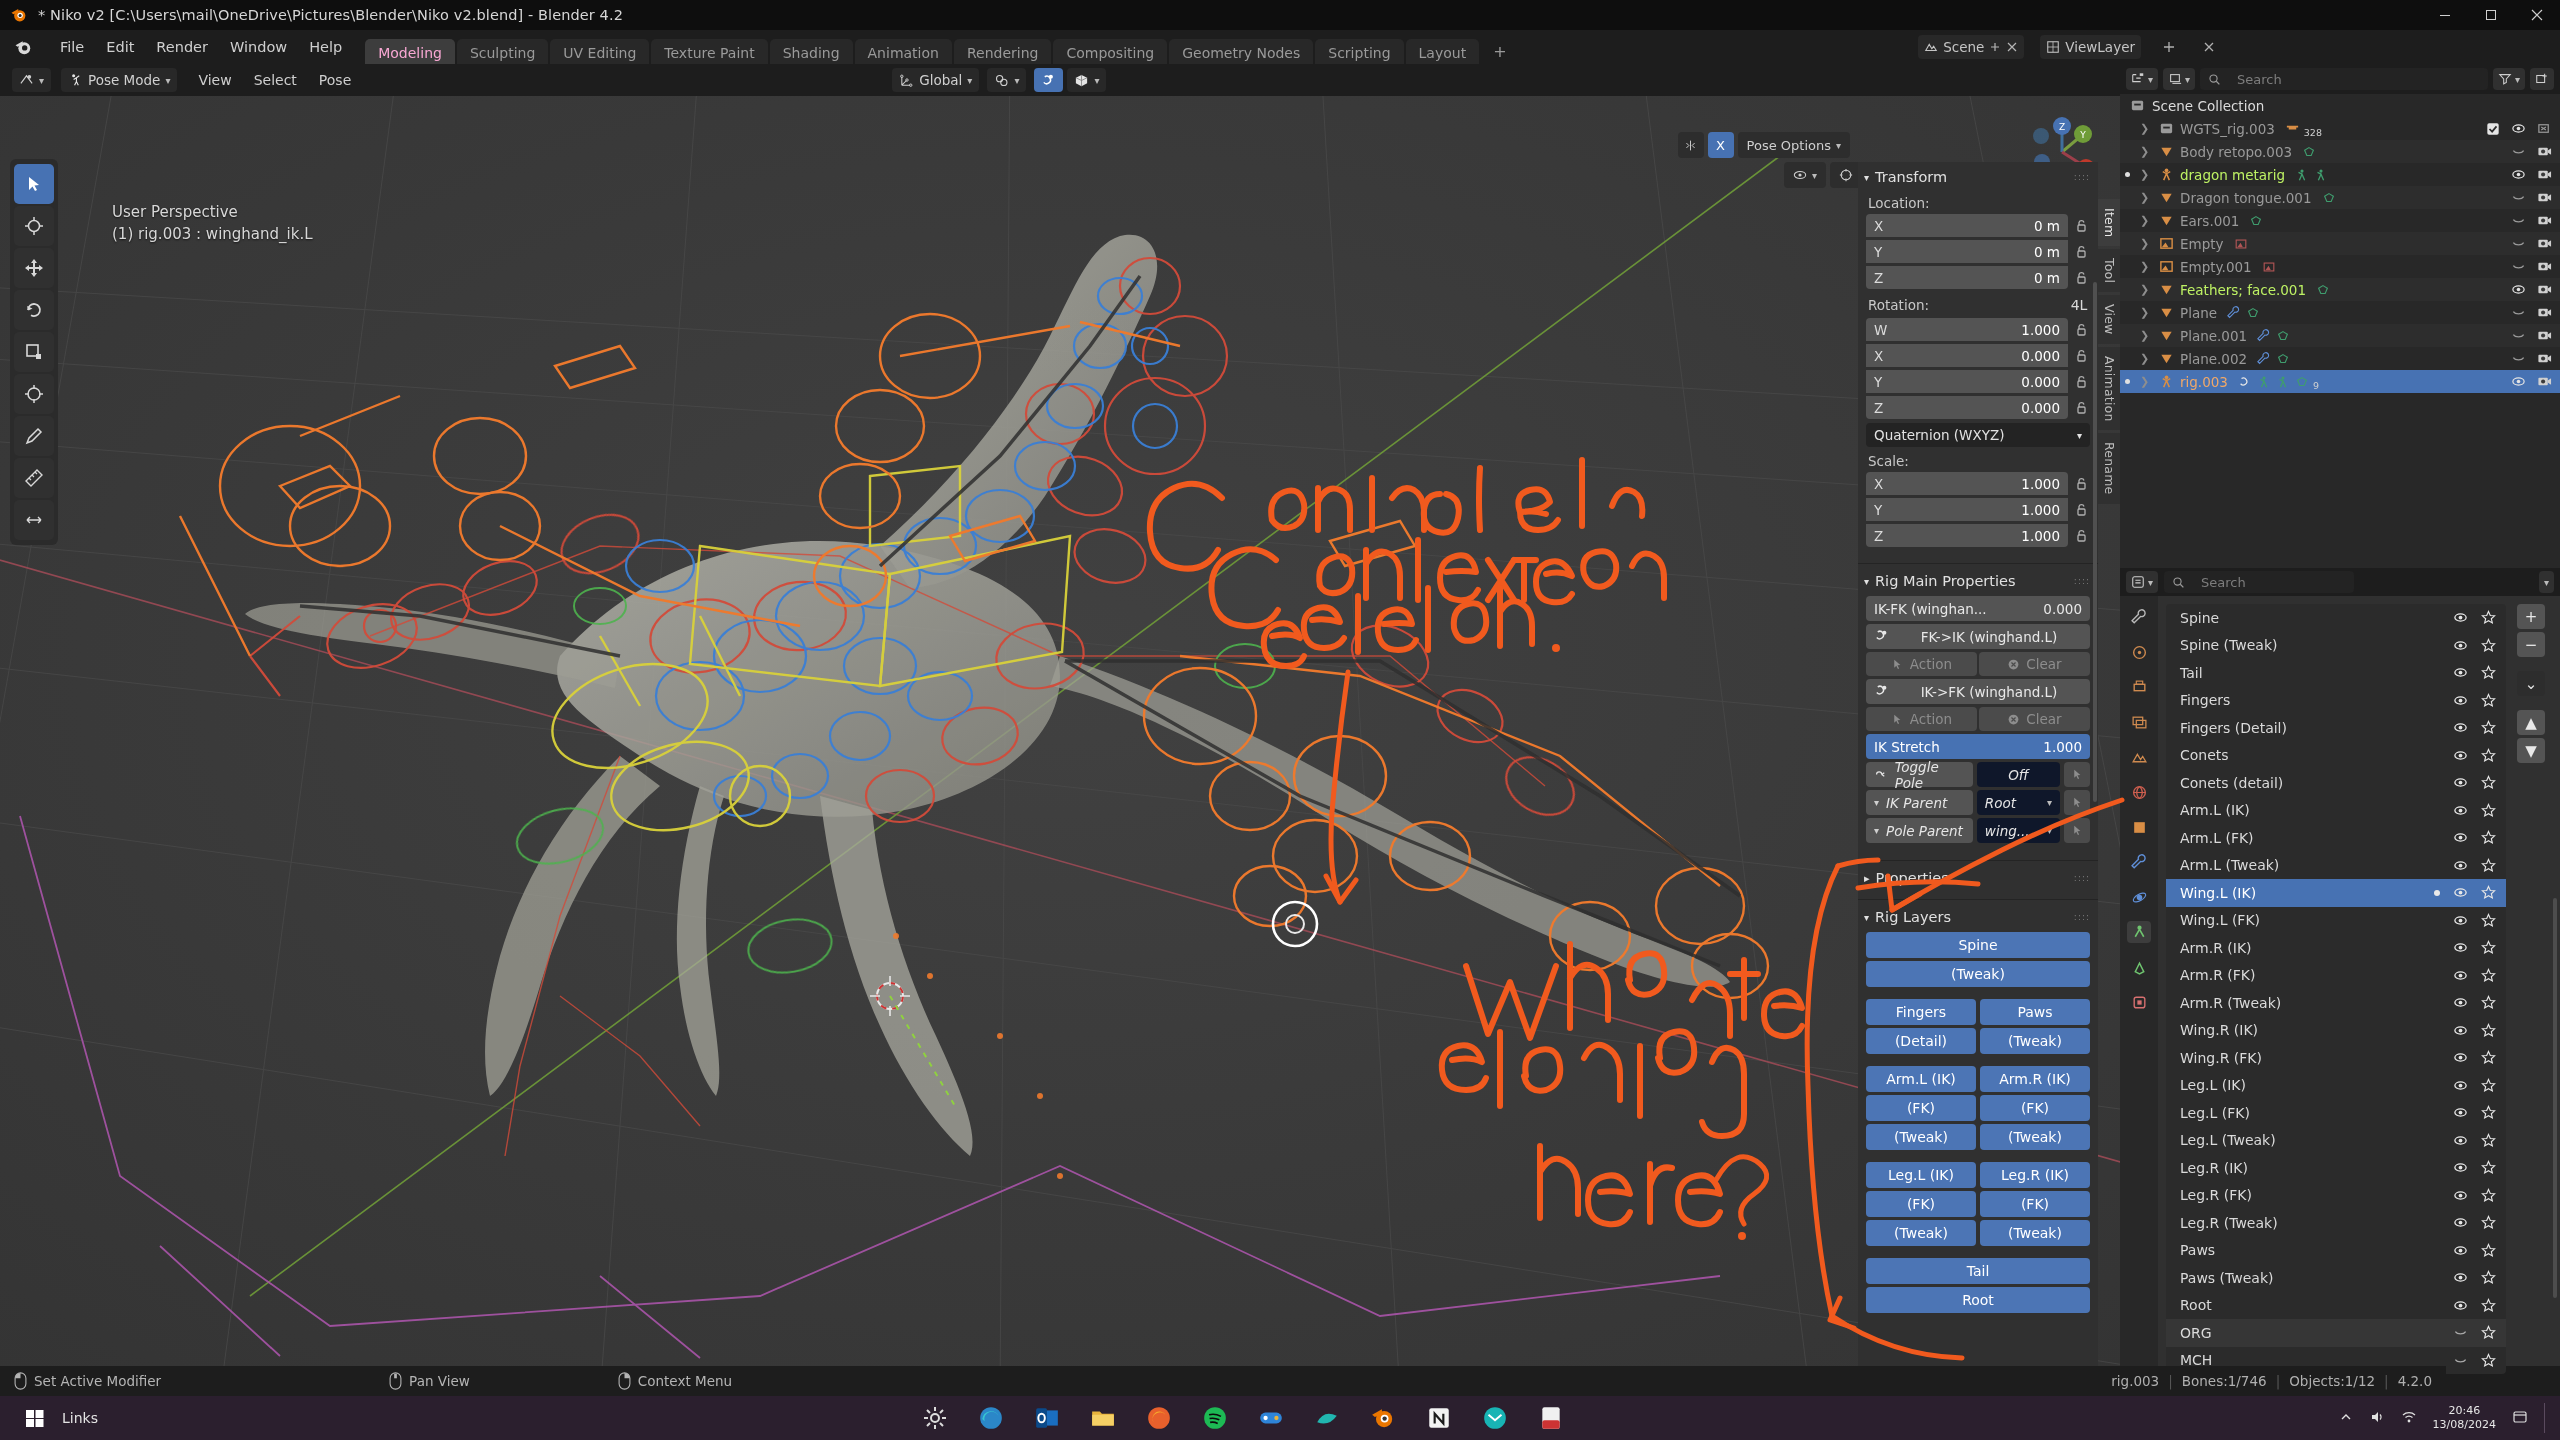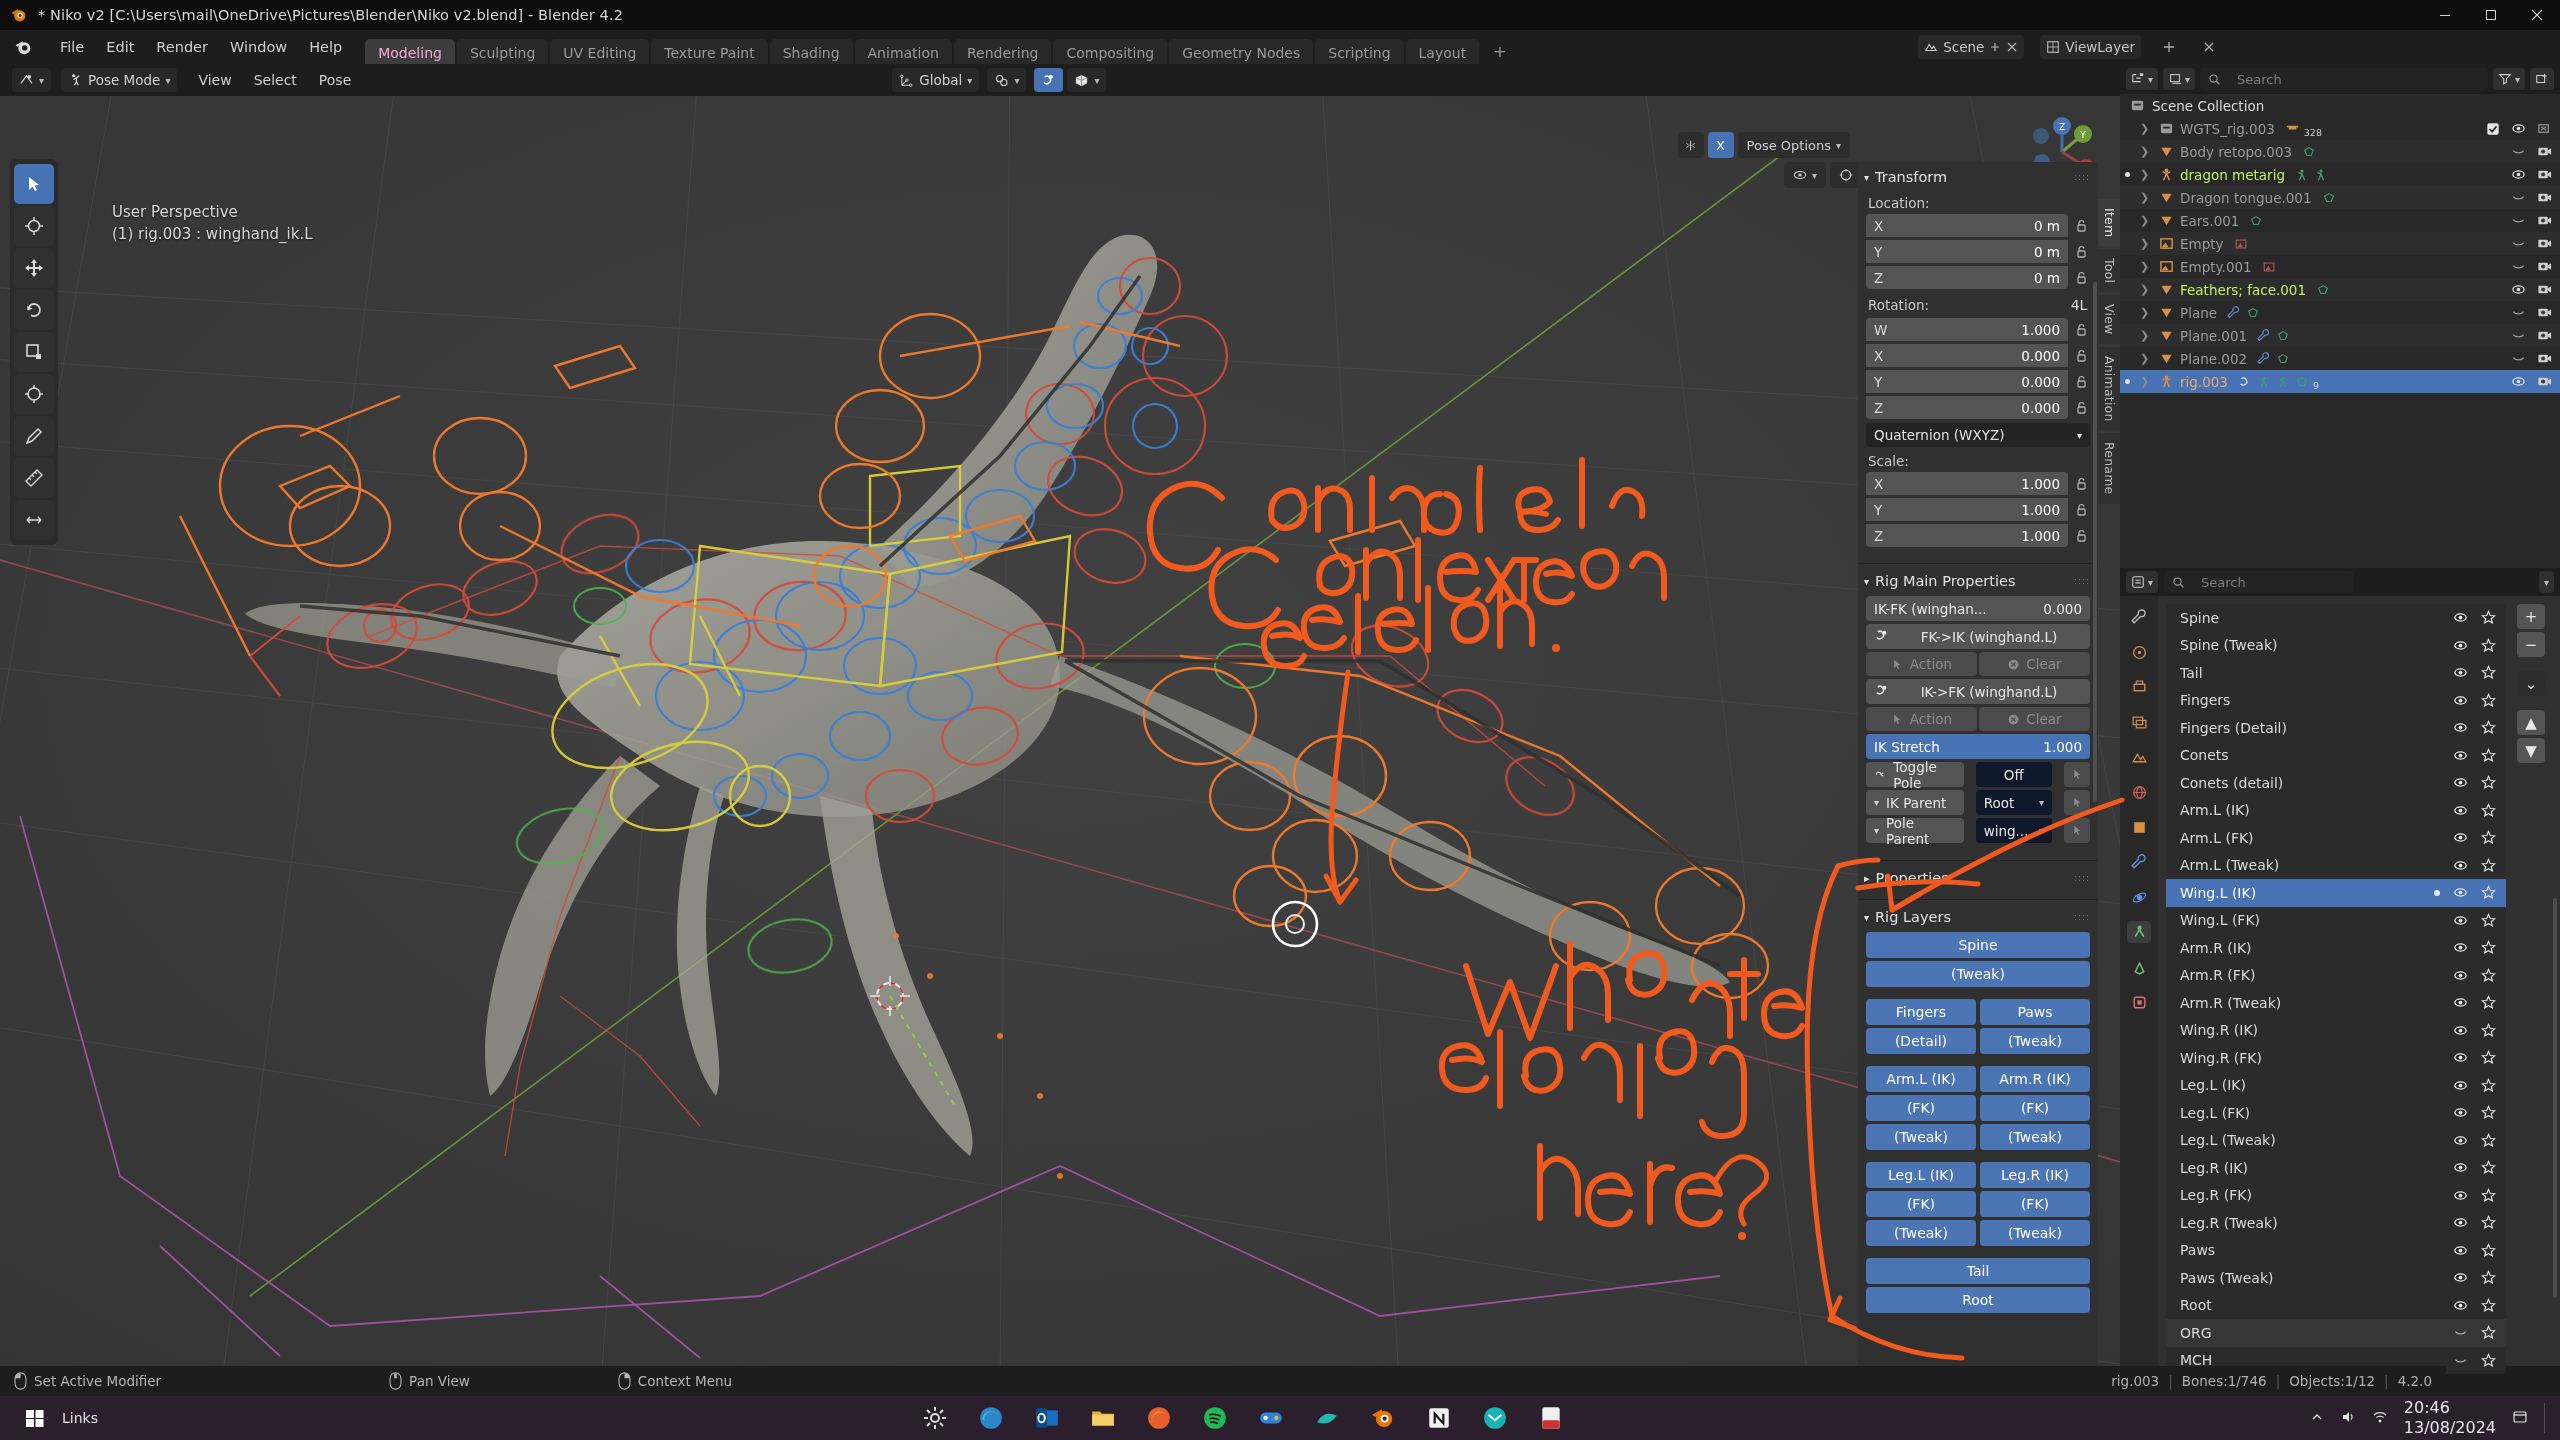--- a/index.html
+++ b/index.html
@@ -122,21 +122,21 @@
   .np-btn-wide {
     height:25px; background:#545454; border-radius:4px; display:flex; align-items:center;
     padding:0 8px; color:#e8e8e8; font-size:13.5px; gap:7px; margin-bottom:3px;
   }
   .np-btn-wide.blue { background:#4772b3; color:#fff; justify-content:space-between;}
   .np-split { display:flex; gap:2px; margin-bottom:3px; }
   .np-sub {
     flex:1; height:24px; background:#4b4b4b; border-radius:4px; display:flex; align-items:center;
     justify-content:center; color:#8d8d8d; font-size:13.5px; gap:6px;
   }
-  .np-kv { display:flex; gap:12px; margin-bottom:3px; align-items:flex-start;}
+  .np-kv { display:flex; gap:4px; margin-bottom:3px; align-items:flex-start;font-style:italic;}
   .np-kv .kk { flex:1.15; height:25px;background:#545454;border-radius:4px;display:flex;align-items:center;padding:0 8px;gap:7px; color:#e6e6e6;}
   .np-kv .vv { flex:.85; height:25px;background:#0f172a;border-radius:4px;display:flex;align-items:center;justify-content:space-between;padding:0 8px;color:#e6e6e6;}
   .np-kv .anim { width:26px;height:25px;background:#4b4b4b;border-radius:4px;display:flex;align-items:center;justify-content:center;}
   .np-divider { height:1px; background:#242424; margin:6px 0 2px 0;}
   .rl-btn {
     background:#4c75b5; color:#fff; border-radius:4px; height:26px; display:flex; align-items:center;
     justify-content:center; font-size:14px; margin-bottom:3px;
   }
   .rl-pair { display:flex; gap:4px; margin-bottom:3px; }
   .rl-pair .rl-btn { flex:1; margin-bottom:0; }
@@ -208,21 +208,21 @@
 
   
   .taskbar{
     position:absolute;left:0;top:1396px;width:2560px;height:44px;background:#2b1f2e;
     display:flex;align-items:center;
   }
   .tb-links{color:#e3e3e3;font-size:14px;margin-left:62px;}
   .tb-center{position:absolute;left:920px;display:flex;align-items:center;gap:26px;}
   .tb-app{width:30px;height:30px;display:flex;align-items:center;justify-content:center;}
   .tb-right{position:absolute;right:10px;display:flex;align-items:center;gap:16px;color:#e7e7e7;font-size:12.5px;}
-  .tb-clock{text-align:left;line-height:1.25;font-size:16px;}
+  .tb-clock{text-align:center;line-height:1.25;font-size:11px;}
 
   
   .annot { position:absolute; left:0; top:0; width:2560px; height:1440px; pointer-events:none; z-index:20;}
 </style>
 </head>
 <body>
 
 <div class="app">
 
   <div class="titlebar">

